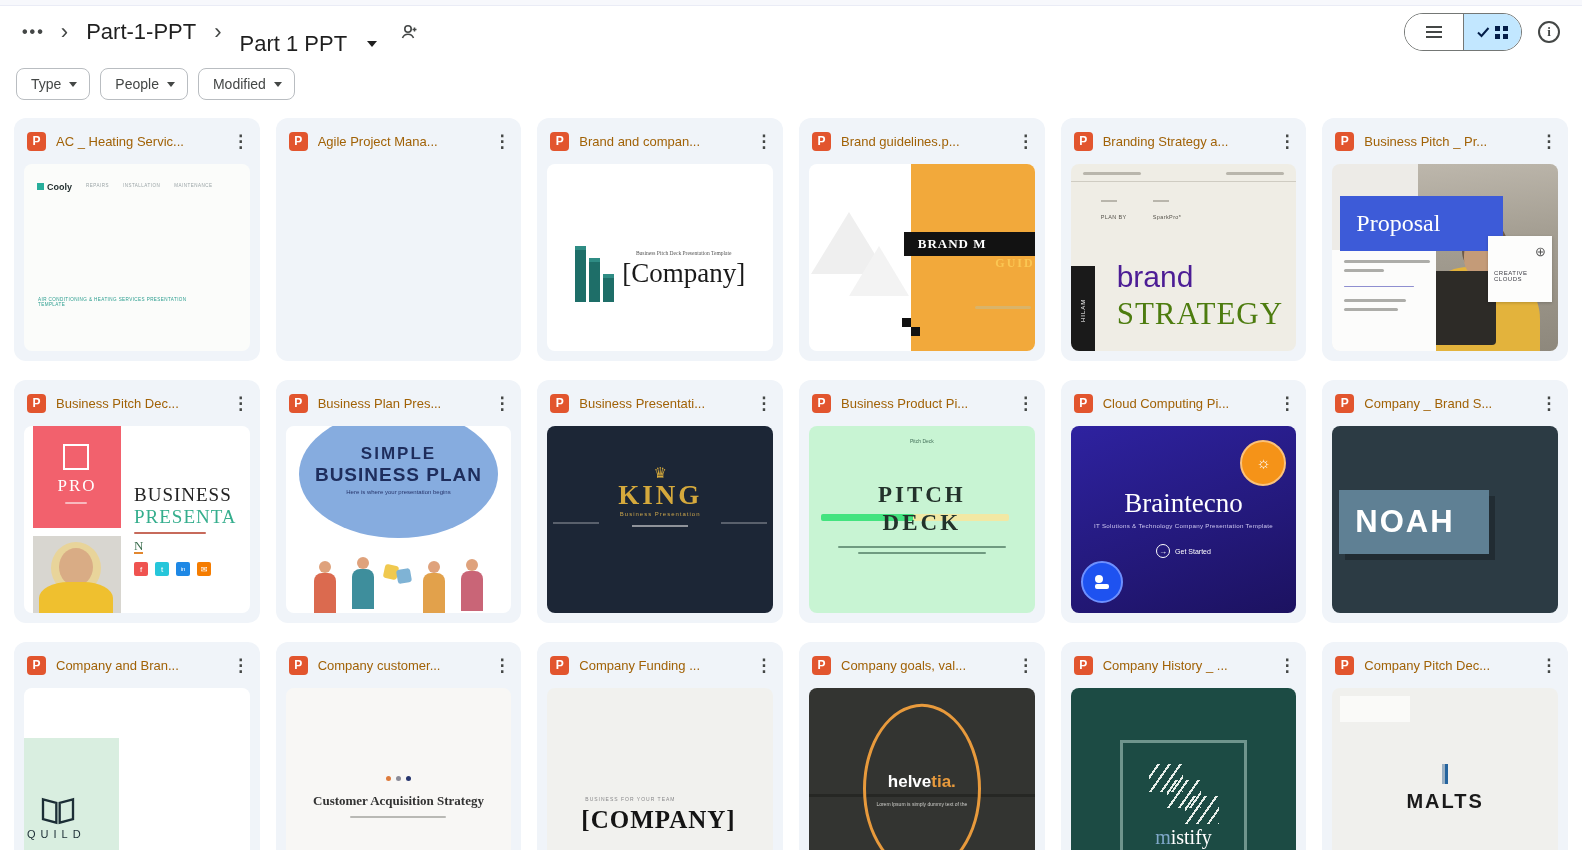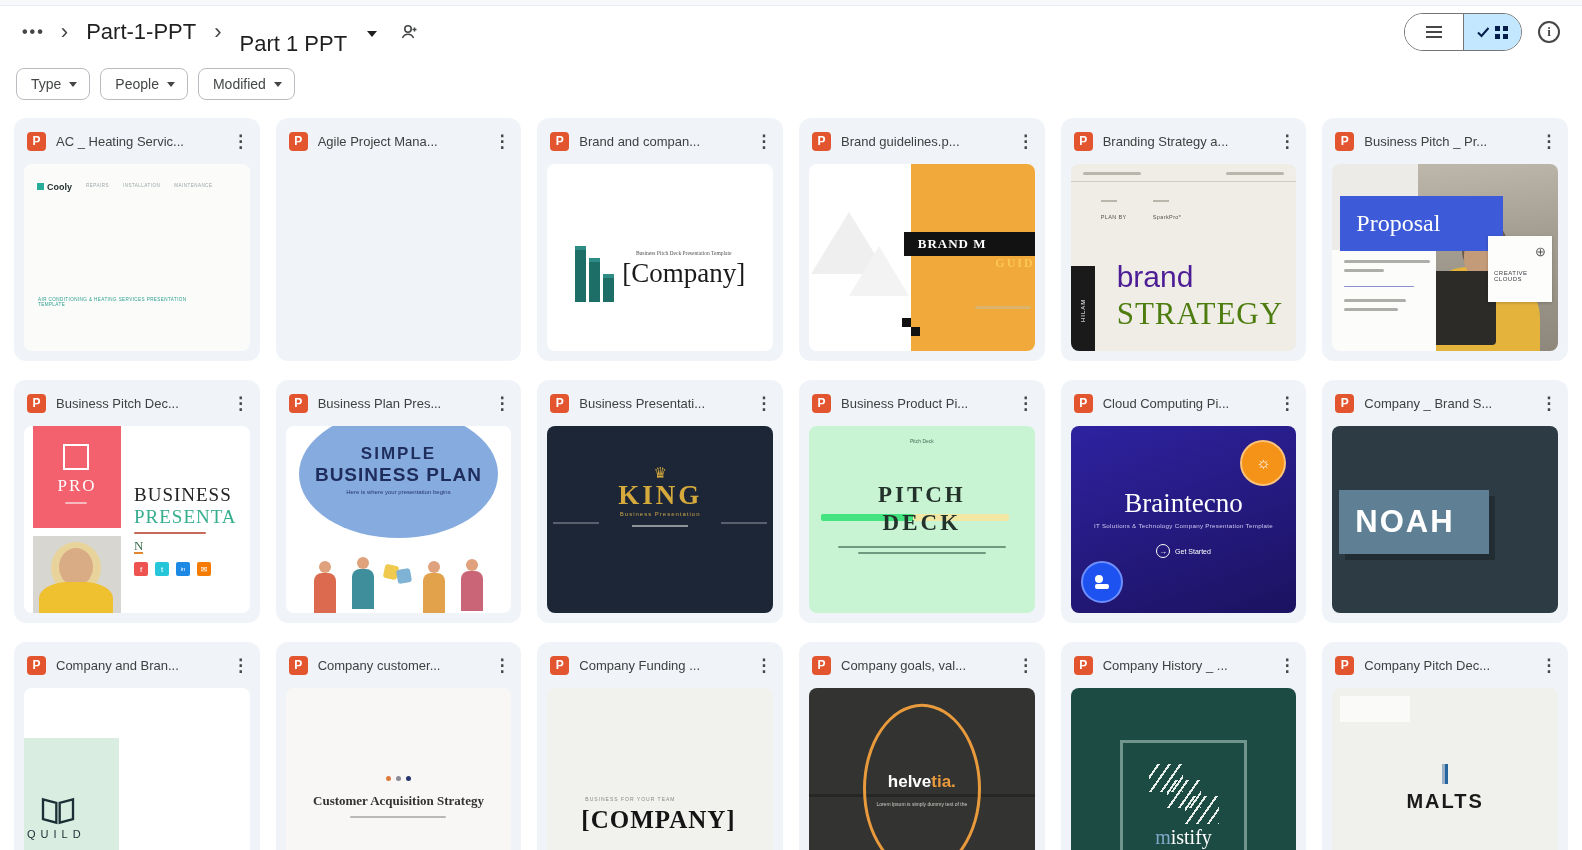--- a/index.html
+++ b/index.html
@@ -5,21 +5,21 @@
   * { box-sizing: border-box; margin: 0; padding: 0; }
   html,body { width:1582px; height:850px; overflow:hidden; background:#fff;
     font-family:"Liberation Sans", sans-serif; }
   .top-line { height:6px; background:#F7F8FC; border-bottom:1px solid #EAECF6; }
 
   
   .topbar { display:flex; align-items:center; height:52px; padding:0 22px 0 16px; }
   .crumb-more { color:#444746; font-weight:700; letter-spacing:2px; font-size:16px; padding:0 6px; cursor:pointer; }
   .crumb-sep { color:#444746; font-size:22px; padding:0 10px; line-height:1; }
   .crumb { font-size:22px; color:#1F1F1F; padding:4px 8px; border-radius:8px; cursor:pointer; }
-  .crumb-current { display:flex; align-items:flex-start; gap:20px;margin-top:24px; }
+  .crumb-current { display:flex; align-items:center; gap:20px;margin-top:24px; }
   .caret-down { width:0; height:0; border-left:5px solid transparent; border-right:5px solid transparent; border-top:6px solid #1F1F1F; display:inline-block; }
   .share-ic { margin-left:14px; display:flex; align-items:center; cursor:pointer; }
   .topbar-right { margin-left:auto; display:flex; align-items:center; gap:16px; }
   .view-toggle { display:flex; border:1px solid #747775; border-radius:20px; overflow:hidden; height:38px; }
   .vt-seg { display:flex; align-items:center; justify-content:center; width:58px; cursor:pointer; gap:5px; }
   .vt-list { background:#fff; }
   .vt-grid { background:#C2E7FF; border-left:1px solid #747775; }
   .info-btn { width:22px; height:22px; border:2px solid #444746; border-radius:50%; color:#444746;
     font-family:"Liberation Serif",serif; font-weight:700; font-size:13px; display:flex; align-items:center; justify-content:center; cursor:pointer; }
 
@@ -28,21 +28,21 @@
   .chip { display:flex; align-items:center; gap:8px; height:32px; padding:0 12px 0 14px;
     border:1px solid #B9BDC1; border-radius:8px; font-size:14px; color:#444746; cursor:pointer; background:#fff; }
   .chip .caret-down { border-top-color:#444746; border-left-width:4px; border-right-width:4px; border-top-width:5px; }
 
   
   .grid { display:grid; grid-template-columns:repeat(6,1fr); gap:19px 16px; margin:6px 14px 0; }
   .card { background:#F0F4F9; border-radius:12px; height:243px; overflow:hidden; cursor:pointer; }
   .card-head { display:flex; align-items:center; gap:10px; height:46px; padding:0 8px 0 13px; }
   .pptico { width:19px; height:19px; border-radius:4px; background:#E2552E; color:#fff; font-weight:700; font-size:12px;
     display:flex; align-items:center; justify-content:center; flex:0 0 auto; }
-  .fname { flex:1; font-size:13px; color:#404040; white-space:nowrap; overflow:hidden; text-overflow:ellipsis; }
+  .fname { flex:1; font-size:13px; color:#a16207; white-space:nowrap; overflow:hidden; text-overflow:ellipsis; }
   .kebab { color:#444746; font-size:17px; width:22px; text-align:center; cursor:pointer; font-weight:700; }
   .thumb { position:relative; margin:0 10px; height:187px; border-radius:8px; overflow:hidden; background:#fff; }
   .ln { display:block; background:#C9C9C9; height:3px; border-radius:2px; }
 
   
   .t0 { background:#FBFCFA; }
   .t0-head { display:flex; align-items:center; gap:14px; padding:12px 10px 0 13px; }
   .t0-sq { display:inline-block; width:7px; height:7px; background:#27AE9B; margin-right:3px; }
   .t0-logo b { font-size:9px; color:#1E2B2B; }
   .t0-nav { font-size:4.5px; color:#9AA4A6; letter-spacing:.5px; }

